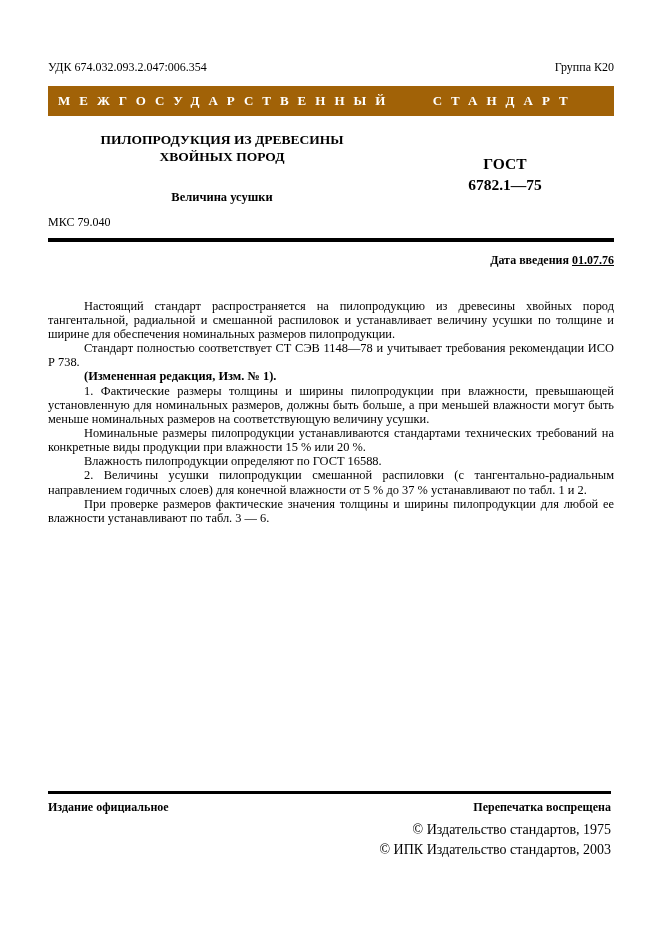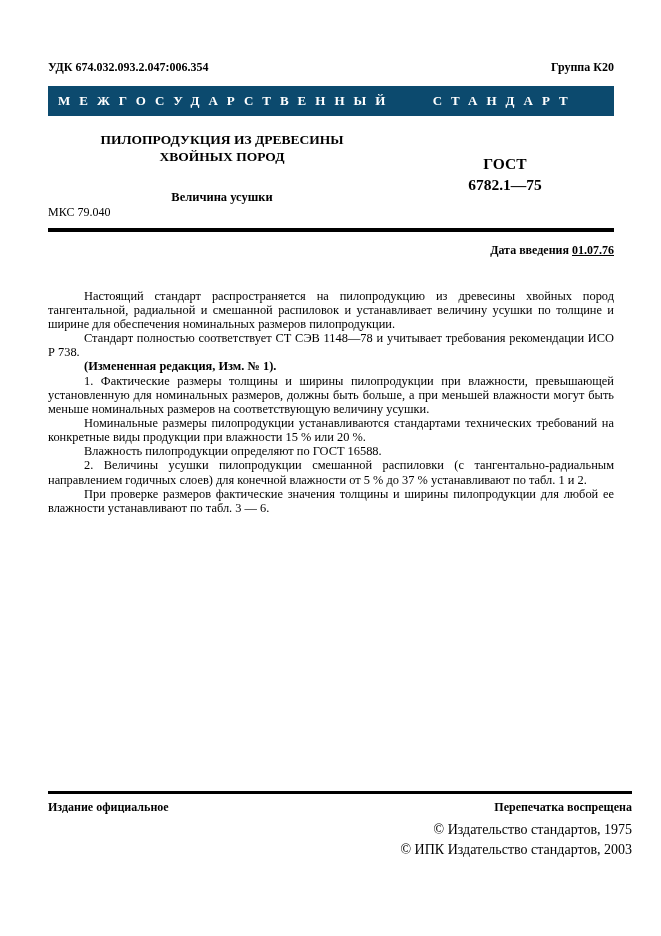--- a/index.html
+++ b/index.html
@@ -8,63 +8,63 @@
     width:661px; height:936px;
     font-family:"Liberation Serif", serif;
     color:#000;
     position:relative;
     overflow:hidden;
   }
   .page { padding:60px 47px 0 48px; }
 
   .top-row {
     display:flex; justify-content:space-between;
-    font-size:12px; font-weight:bold;
+    font-size:12px; font-weight:normal;
   }
 
   .banner {
     margin-top:11px;
-    background:#0c4a6e; color:#fff;
+    background:#a16207; color:#fff;
     font-weight:bold; font-size:13px;
     letter-spacing:9px; word-spacing:26px;
     white-space:nowrap;
     padding:7px 0 7px 10px;
   }
 
   .title-row { display:flex; margin-top:16px;font-family:Liberation Serif, serif; }
   .title-left { width:348px; text-align:center; }
   .title-main { font-weight:bold; font-size:13.5px; line-height:1.25; }
   .title-sub  { font-weight:bold; font-size:12.5px; margin-top:24px; }
   .title-eng  { font-size:11.5px; line-height:1.4; margin-top:8px; }
   .title-right {
     flex:1; text-align:center; align-self:center;
     font-weight:bold; font-size:15.5px; line-height:1.35;
     margin-top:14px;
   }
 
-  .mks { font-size:12px; }
+  .mks { font-size:12px; margin-top:10px; }
 
   .rule  { height:4px; background:#000; margin-top:8px; }
   .rule2 { height:3px; background:#000; }
 
   .date-row {
     text-align:right; font-size:12px; font-weight:bold; margin-top:11px;
   }
   .date-row .date-value { text-decoration:underline; }
 
   .body-text {
     margin-top:31px;
     font-size:12.4px; line-height:1.14;
     text-align:justify;
   }
   .body-text p.para { text-indent:36px; }
   .body-text p.para.bold { font-weight:bold; }
 
   .footer {
-    position:absolute; left:48px; right:29px; top:791px;
+    position:absolute; left:48px; right:50px; top:791px;
   }
   .footer-labels {
     display:flex; justify-content:space-between;
     font-size:12px; font-weight:bold;
     margin-top:6px;
   }
   .copyright {
     text-align:right; font-size:14px; line-height:1.45; margin-top:5px;
   }
 </style>

